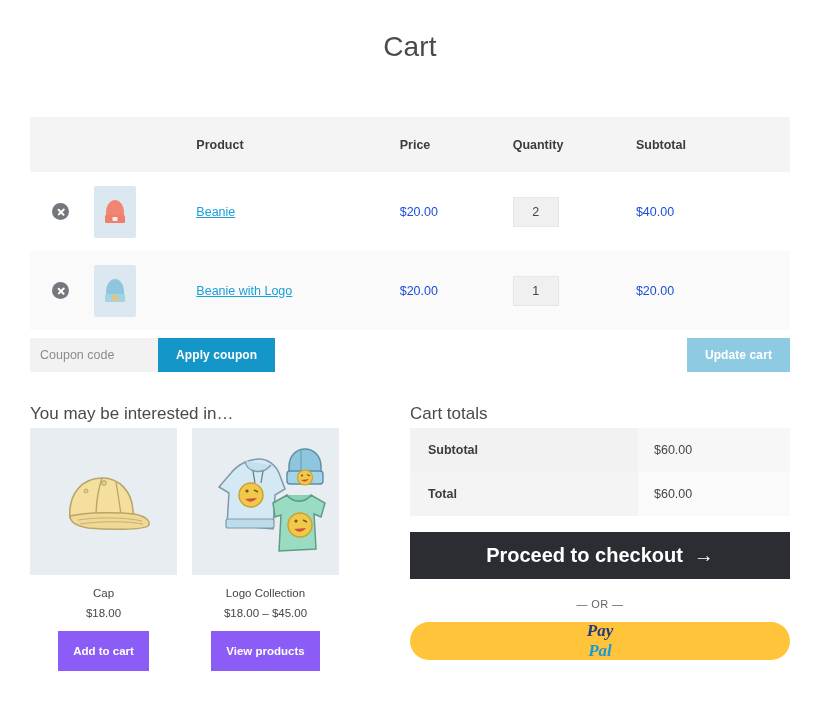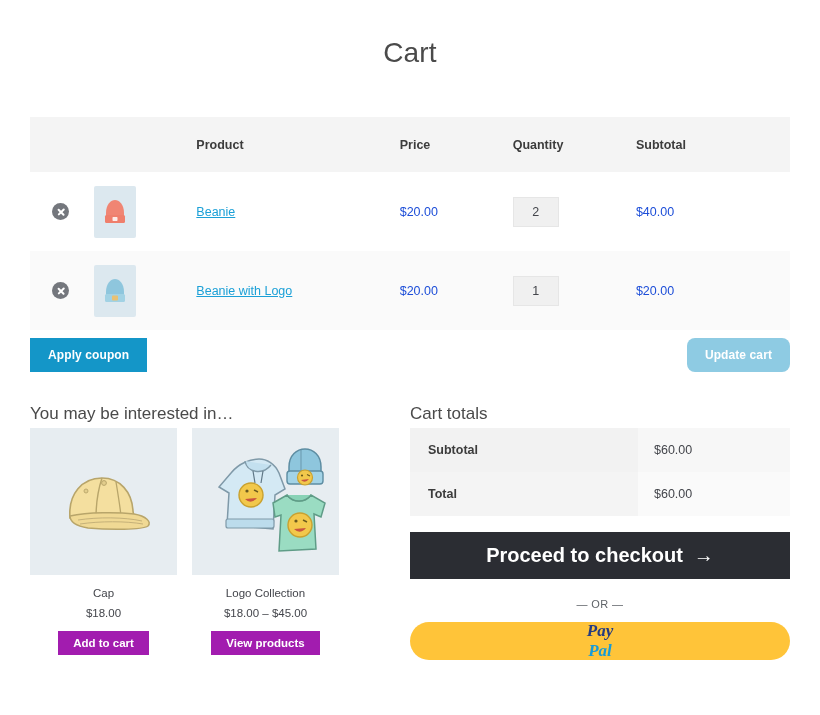--- a/index.html
+++ b/index.html
@@ -15,21 +15,21 @@
 
   .page { position: relative; width: 820px; height: 715px; }
 
   
   .page-title {
     text-align: center;
     font-size: 28px;
     font-weight: 400;
     color: #4a4a4a;
     letter-spacing: .2px;
-    padding-top: 30px;
+    padding-top: 24px;
     height: 60px;
     line-height: 46px;
   }
 
   
   .cart-wrap { padding: 0 30px; margin-top: 57px; }
 
   table.cart {
     width: 100%;
     border-collapse: collapse;
@@ -142,21 +142,20 @@
   .btn-apply {
     background: #1496c8;
     height: 34px;
     padding: 0 18px;
   }
   .btn-update {
     background: #8ecbe3;
     height: 34px;
     padding: 0 18px;
     margin-left: auto;
-    border-radius: 8px;
   }
 
   
   .lower {
     display: flex;
     padding: 0 30px;
     margin-top: 32px;
     gap: 25px;
   }
   .upsells { width: 355px; }
@@ -183,26 +182,26 @@
     color: #43454b;
     margin-top: 12px;
     cursor: pointer;
   }
   .card-price {
     font-size: 11.5px;
     color: #43454b;
     margin-top: 8px;
   }
   .card-btn {
-    background: #a21caf;
+    background: #8b5cf6;
     color: #fff;
     font-size: 11.5px;
     font-weight: 700;
     border: none;
-    padding: 6px 15px;
+    padding: 14px 15px;
     margin-top: 12px;
     cursor: pointer;
     font-family: "Liberation Sans", sans-serif;
   }
 
   
   table.totals-table {
     width: 100%;
     border-collapse: collapse;
     table-layout: fixed;
@@ -335,20 +334,21 @@
           <td>
             <div class="qty-box">1</div>
           </td>
           <td class="subtotal-cell">$20.00</td>
         </tr>
 
       </tbody>
     </table>
 
     <div class="actions-row">
+      <input class="coupon-input" type="text" placeholder="Coupon code" style="">
       <button class="btn btn-apply">Apply coupon</button>
       <button class="btn btn-update">Update cart</button>
     </div>
   </div>
 
   <div class="lower">
 
     <div class="upsells">
       <h2 class="section-heading">You may be interested in…</h2>
       <div class="product-grid">

